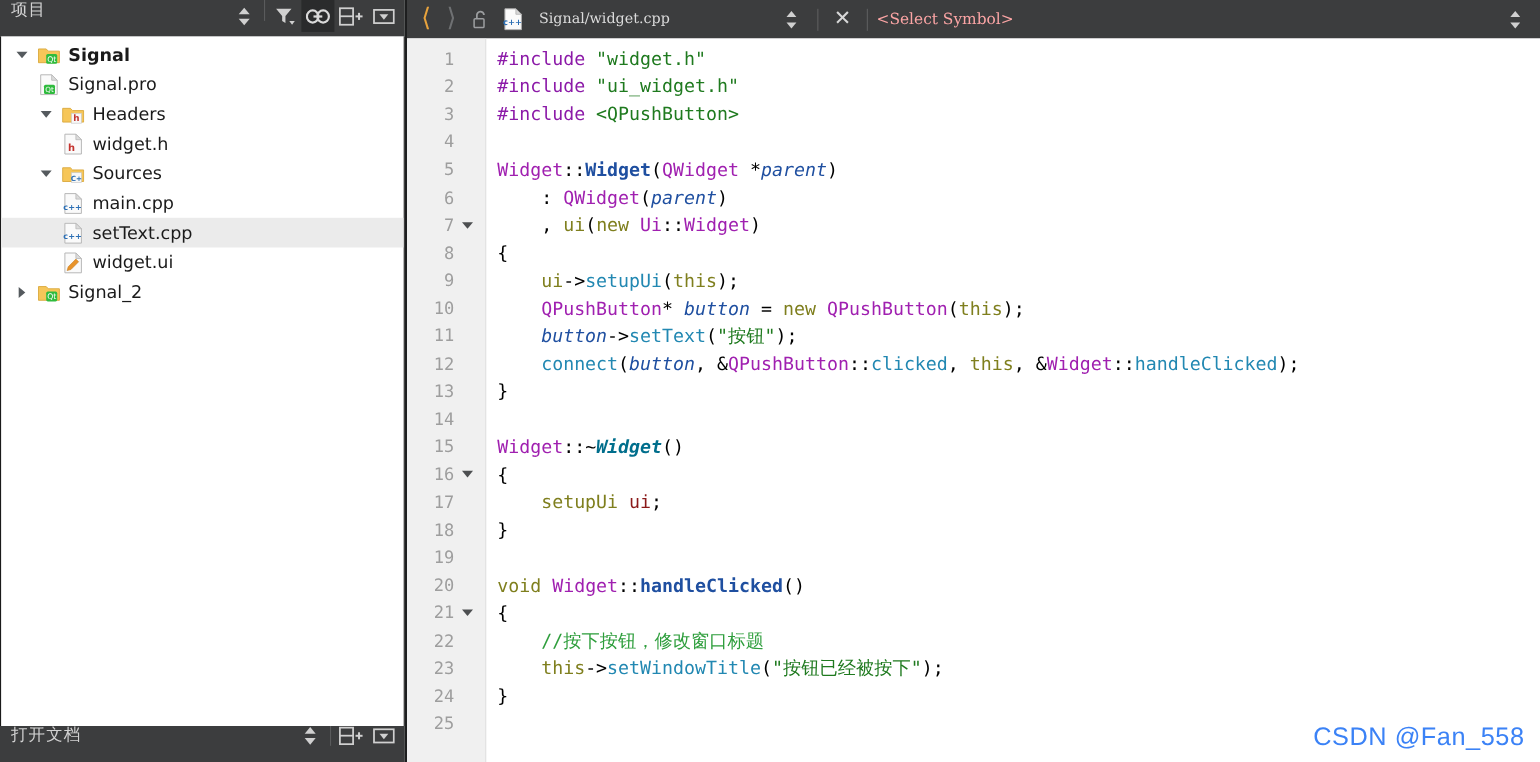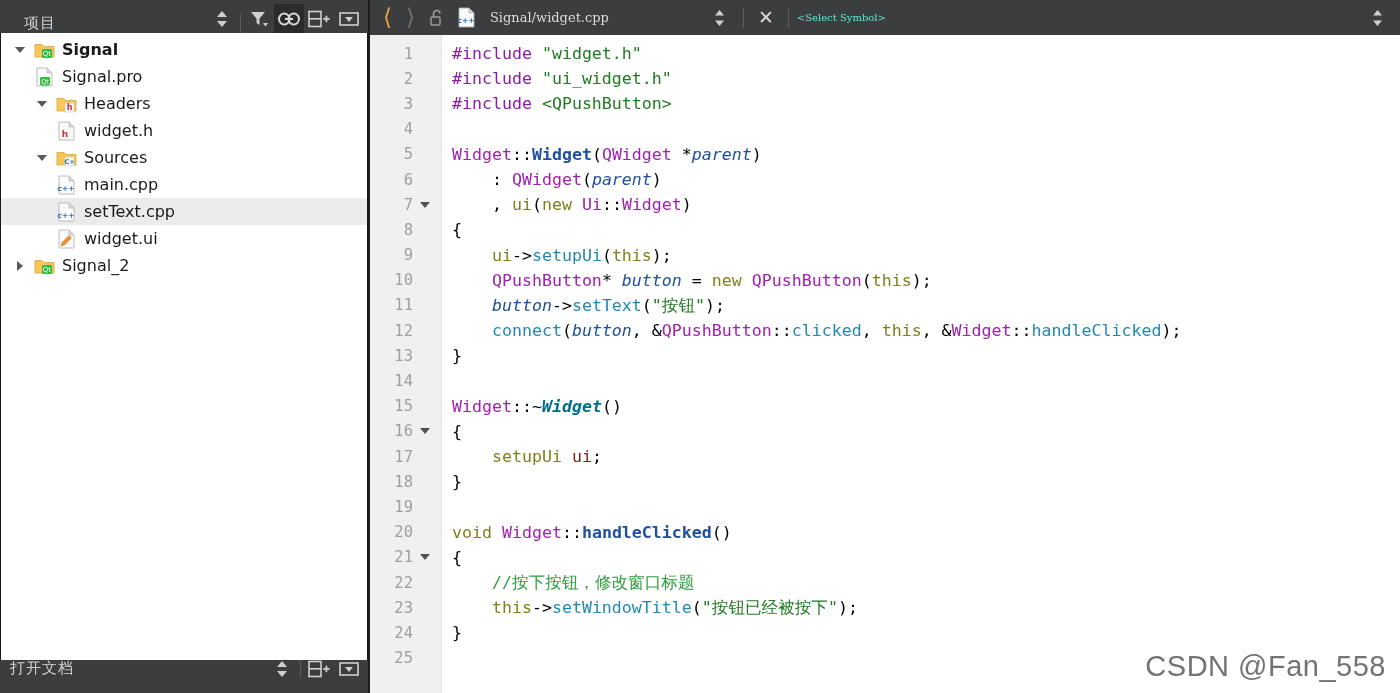--- a/index.html
+++ b/index.html
@@ -23,22 +23,22 @@
     height: 693px;
     display: flex;
     flex-direction: column;
     background: #3c3d3e;
     flex: 0 0 368px;
   }
   .panel-bar {
     height: 33px;
     background: #3c3d3e;
     display: flex;
-    align-items: flex-end;
-    padding: 0 4px 0 24px;
+    align-items: flex-start;
+    padding: 0 4px 0 10px;
     flex: 0 0 33px;
   }
   .panel-bar-title {
     color: #d2d2d2;
     font-size: 15px;
     letter-spacing: 1px;
     flex: 1 1 auto;
     white-space: nowrap;
   }
   .bar-btn {
@@ -130,22 +130,22 @@
   .nav-arrow.fwd  { color: #6f7173; }
   .filename {
     color: #dcdcdc;
     font-size: 13px;
     font-family: "DejaVu Serif", "Liberation Serif", serif;
     margin-left: 8px;
     white-space: nowrap;
   }
   .sym-sep { width:1px; height:20px; background:#5d5e5f; margin:0 8px; flex:0 0 1px;}
   .select-symbol {
-    color: #5eead4;
-    font-size: 10px;
+    color: #fca5a5;
+    font-size: 14px;
     font-family: "DejaVu Serif", "Liberation Serif", serif;
     white-space: nowrap;
   }
   .xbtn { color:#d8d8d8; font-size:19px; padding:0 6px; line-height:1; }
   .spacer { flex: 1 1 auto; }
 
   .code-area {
     flex: 1 1 auto;
     background: #ffffff;
     display: flex;
@@ -212,22 +212,22 @@
   .s-kw    { color: #7f7f1e; }
   .s-var   { color: #1f4fa0; font-style: italic; }
   .s-mem   { color: #8b1a1a; }
   .s-num   { color: #1f4fa0; }
   .s-plain { color: #000000; }
 
   .watermark {
     position: absolute;
     right: 14px;
     bottom: 10px;
-    color: #737373;
-    font-size: 29px;
+    color: #3b82f6;
+    font-size: 23px;
     font-family: "Liberation Sans", sans-serif;
     letter-spacing: 0.5px;
     pointer-events: none;
   }
 
   svg { display: block; }
 </style>
 </head>
 <body>
 

